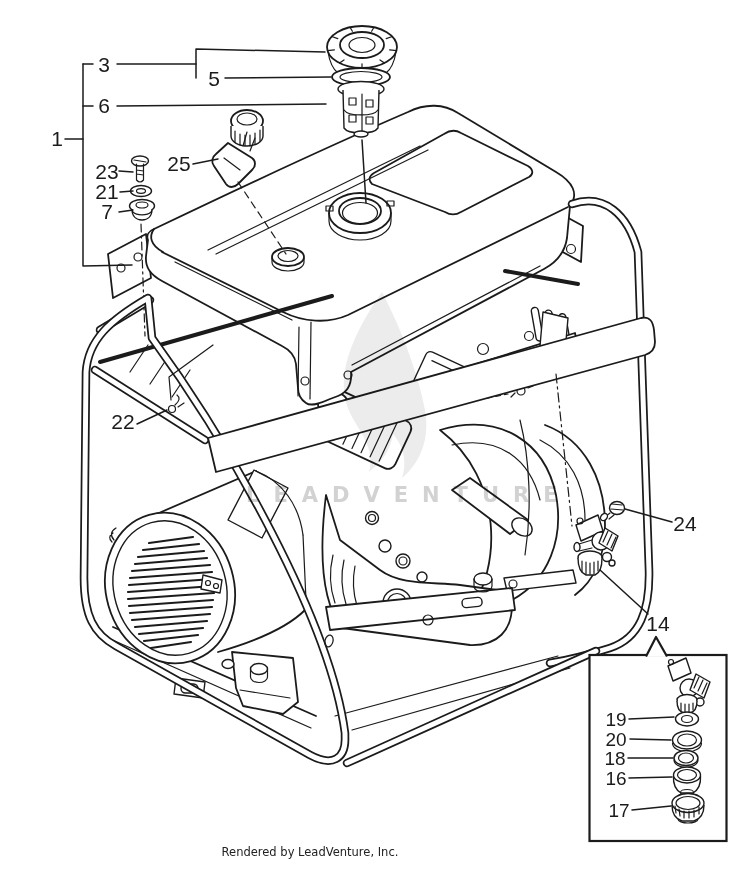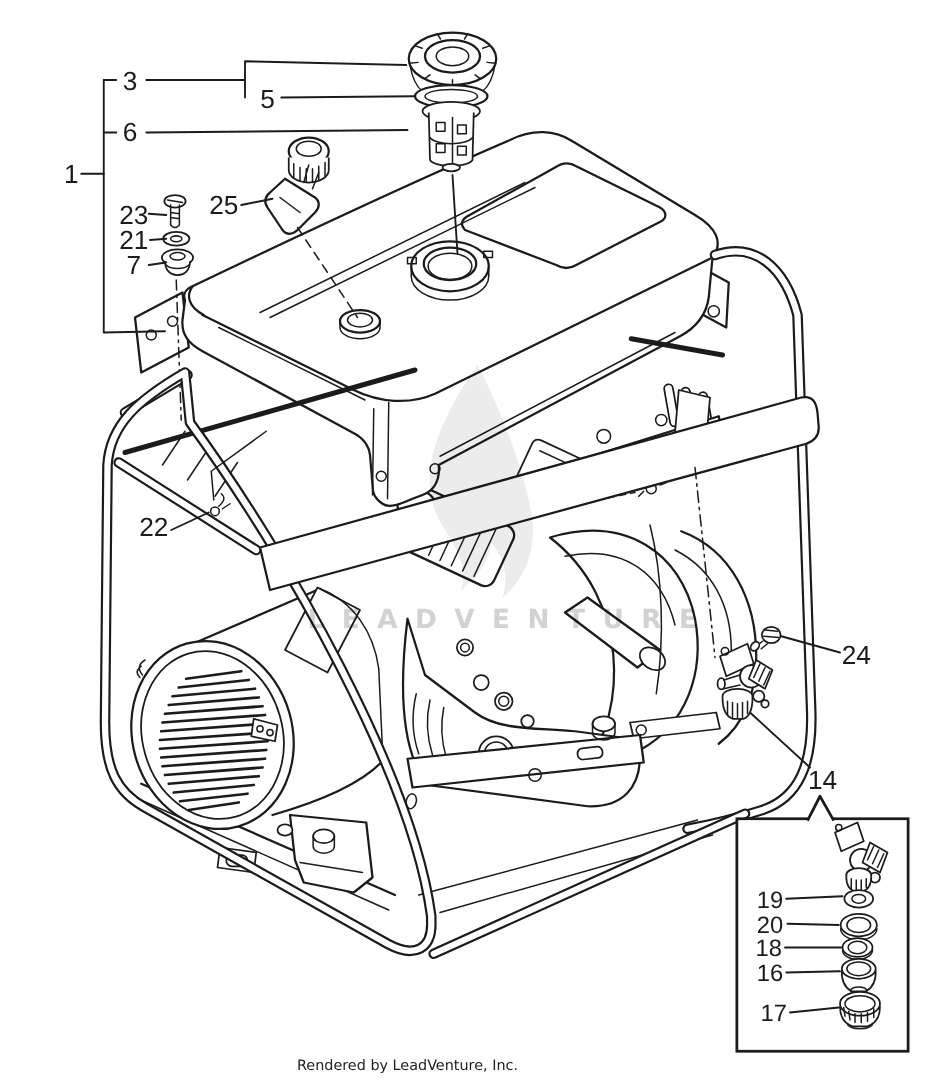--- a/index.html
+++ b/index.html
@@ -11,21 +11,21 @@
   .thick{fill:none;stroke:#1b1b1b;stroke-width:4;stroke-linecap:round;}
   .wf{fill:#ffffff;stroke:#1b1b1b;stroke-width:1.8;stroke-linejoin:round;}
   .wf2{fill:#ffffff;stroke:#1b1b1b;stroke-width:1.4;stroke-linejoin:round;}
   .tO{fill:none;stroke:#1b1b1b;stroke-width:8.5;stroke-linecap:round;stroke-linejoin:round;}
   .tI{fill:none;stroke:#ffffff;stroke-width:5;stroke-linecap:round;stroke-linejoin:round;}
   .lead{fill:none;stroke:#1b1b1b;stroke-width:1.5;stroke-linecap:round;}
   .call{font-family:"Liberation Sans",sans-serif;font-size:21px;fill:#1b1b1b;}
   .callS{font-family:"Liberation Sans",sans-serif;font-size:19px;fill:#1b1b1b;}
   .wm{font-family:"DejaVu Sans",sans-serif;font-size:21px;font-weight:bold;
       fill:#d2d2d2;letter-spacing:14px;mix-blend-mode:multiply;}
-  .footer{position:absolute;left:16px;top:845px;width:620px;text-align:center;
+  .footer{position:absolute;left:0;top:845px;width:620px;text-align:center;
       font-family:"DejaVu Sans",sans-serif;font-size:11.5px;color:#222;}
 </style>
 </head>
 <body>
 
 <div id="stage">
 <svg width="750" height="869" viewBox="0 0 750 869">
 
   <g>
     <path class="ln" d="M113,627 L316,716"></path>

